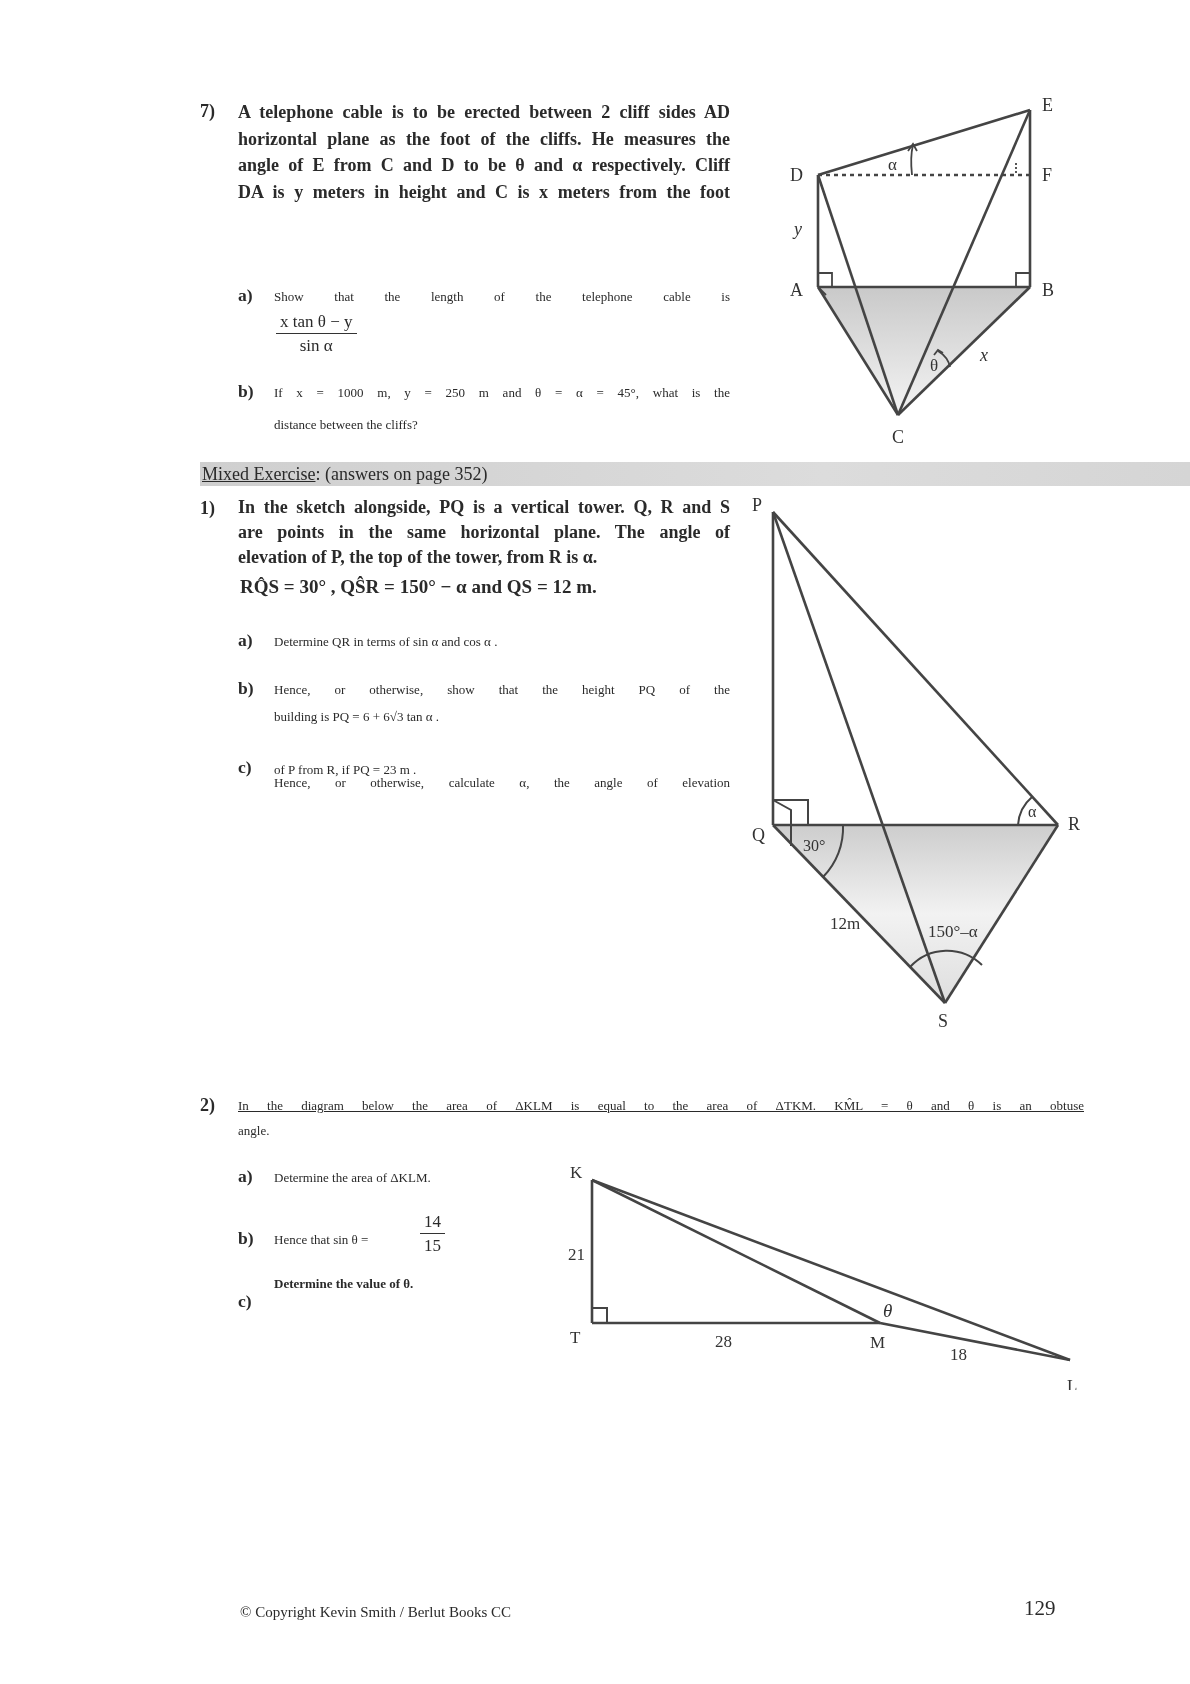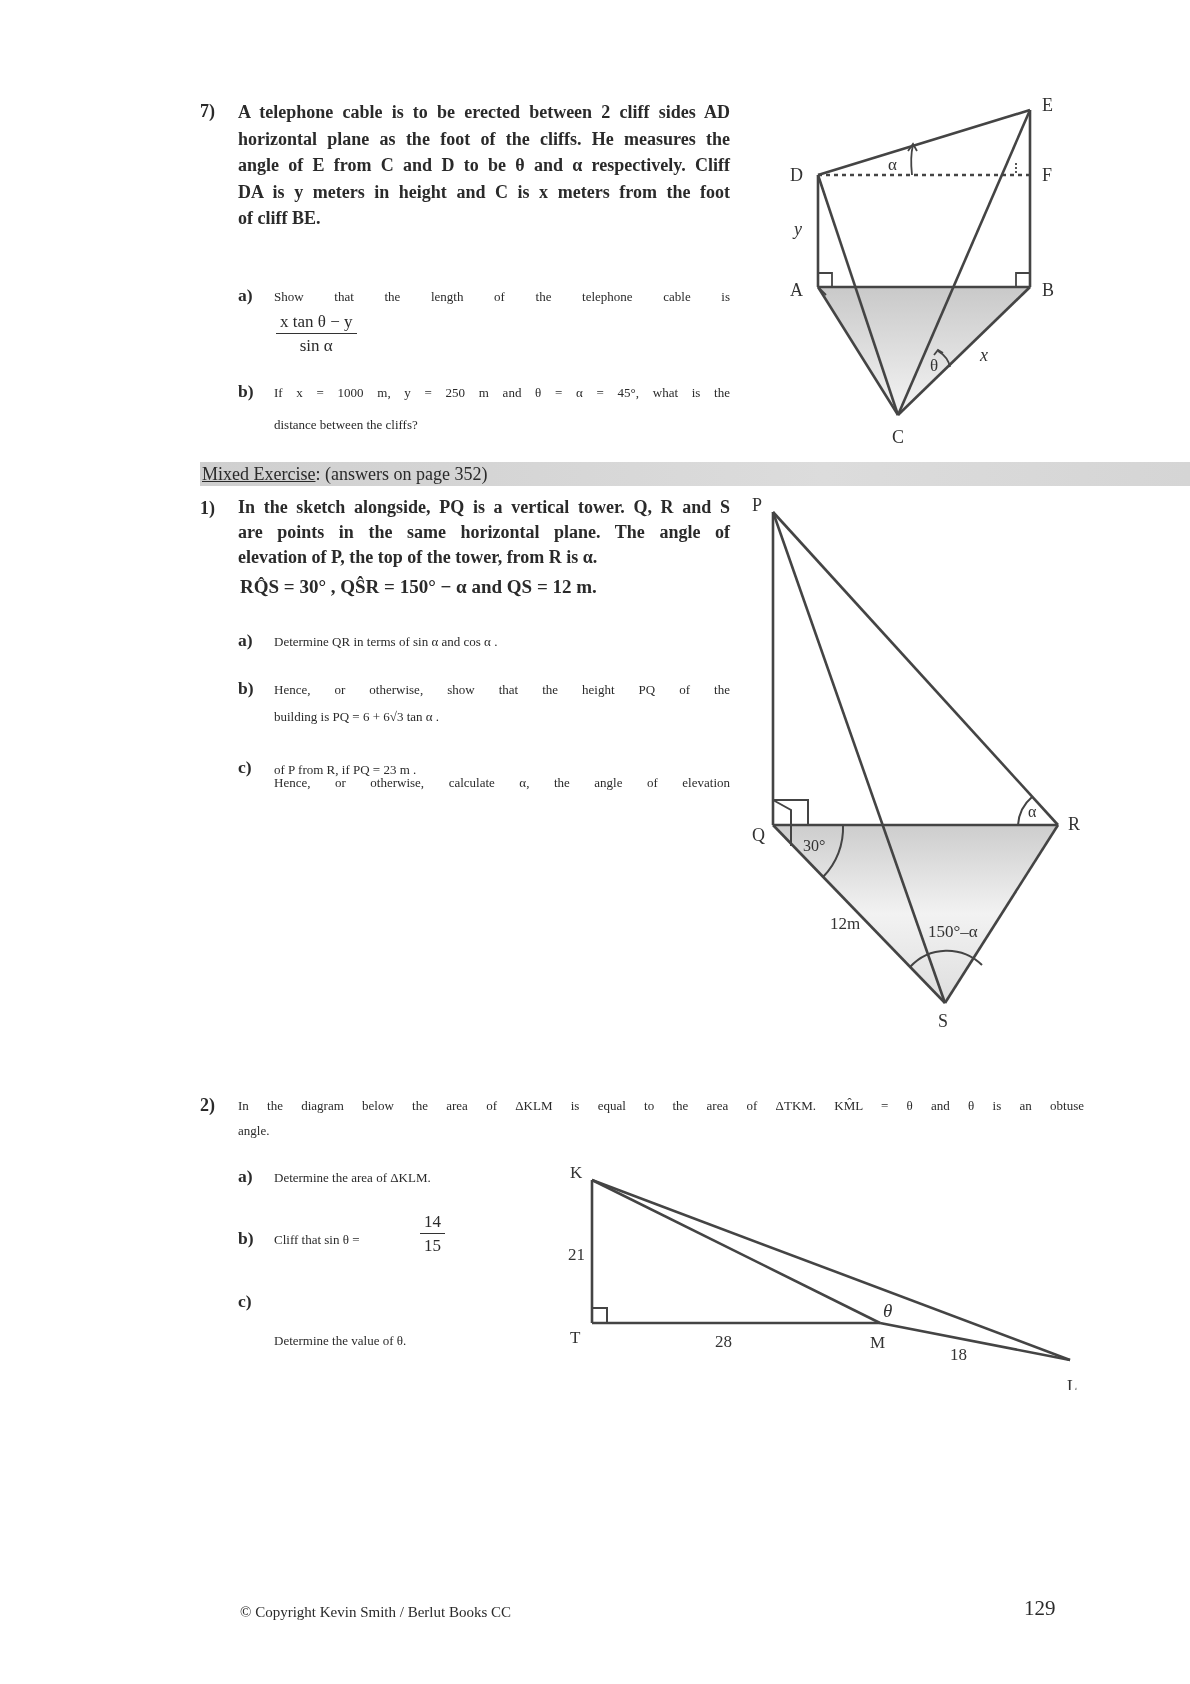--- a/index.html
+++ b/index.html
@@ -23,21 +23,20 @@
 </style>
 </head>
 <body>
 
 <div class="abs qnum" style="left:200px;top:101px;">7)</div>
 <div class="abs para bold" style="left:238px;top:99px;width:492px;">
   <div style="text-align:justify;text-align-last:justify;">A telephone cable is to be erected between 2 cliff sides AD</div>
   <div style="text-align:justify;text-align-last:justify;">horizontal plane as the foot of the cliffs. He measures the</div>
   <div style="text-align:justify;text-align-last:justify;">angle of E from C and D to be θ and α respectively. Cliff</div>
   <div style="text-align:justify;text-align-last:justify;">DA is y meters in height and C is x meters from the foot</div>
-  <div>of cliff BE.</div>
 </div>
 
 <div class="abs lbl" style="left:238px;top:285px;">a)</div>
 <div class="abs sub" style="left:274px;top:284px;width:456px;text-align-last:justify;">Show that the length of the telephone cable is</div>
 <div class="abs" style="left:276px;top:312px;">
   <span class="frac"><span class="num">x tan θ − y</span><span class="den">sin α</span></span>
 </div>
 
 <div class="abs lbl" style="left:238px;top:381px;">b)</div>
 <div class="abs sub" style="left:274px;top:380px;width:456px;text-align-last:justify;">If x = 1000 m, y = 250 m and θ = α = 45°, what is the</div>
@@ -142,34 +141,34 @@
   <text x="2" y="346" font-size="18">Q</text>
   <text x="318" y="335" font-size="18">R</text>
   <text x="188" y="532" font-size="18">S</text>
   <text x="278" y="322" font-size="16">α</text>
   <text x="53" y="356" font-size="16">30°</text>
   <text x="80" y="434" font-size="17">12m</text>
   <text x="178" y="442" font-size="17">150°–α</text>
 </svg>
 
 <div class="abs" style="left:200px;top:1095px;font-size:18px;font-weight:bold;">2)</div>
-<div class="abs sub" style="left:238px;top:1093px;width:846px;text-align-last:justify;">In the diagram below the area of ΔKLM is equal to the area of ΔTKM. KM̂L = θ and θ is an obtuse</div>
+<div class="abs sub" style="left:238px;top:1093px;width:846px;text-align-last:justify;text-decoration:underline;">In the diagram below the area of ΔKLM is equal to the area of ΔTKM. KM̂L = θ and θ is an obtuse</div>
 <div class="abs sub" style="left:238px;top:1118px;">angle.</div>
 
 <div class="abs lbl" style="left:238px;top:1166px;">a)</div>
 <div class="abs sub" style="left:274px;top:1165px;">Determine the area of ΔKLM.</div>
 
 <div class="abs lbl" style="left:238px;top:1228px;">b)</div>
-<div class="abs sub" style="left:274px;top:1227px;">Cliff that  sin θ =</div>
+<div class="abs sub" style="left:274px;top:1227px;">Hence that  sin θ =</div>
 <div class="abs" style="left:420px;top:1212px;">
   <span class="frac"><span class="num">14</span><span class="den">15</span></span>
 </div>
 
 <div class="abs lbl" style="left:238px;top:1291px;">c)</div>
-<div class="abs sub" style="left:274px;top:1328px;">Determine the value of θ.</div>
+<div class="abs sub" style="left:274px;top:1271px;font-weight:bold;">Determine the value of θ.</div>
 
 <svg class="abs" style="left:560px;top:1160px;" width="540" height="230">
 
   <g stroke="#444" stroke-width="2.6" fill="none">
     <line x1="32" y1="20" x2="32" y2="163"></line>
     <line x1="32" y1="163" x2="320" y2="163"></line>
     <line x1="32" y1="20" x2="320" y2="163"></line>
     <line x1="32" y1="20" x2="510" y2="200"></line>
     <line x1="320" y1="163" x2="510" y2="200"></line>
   </g>

